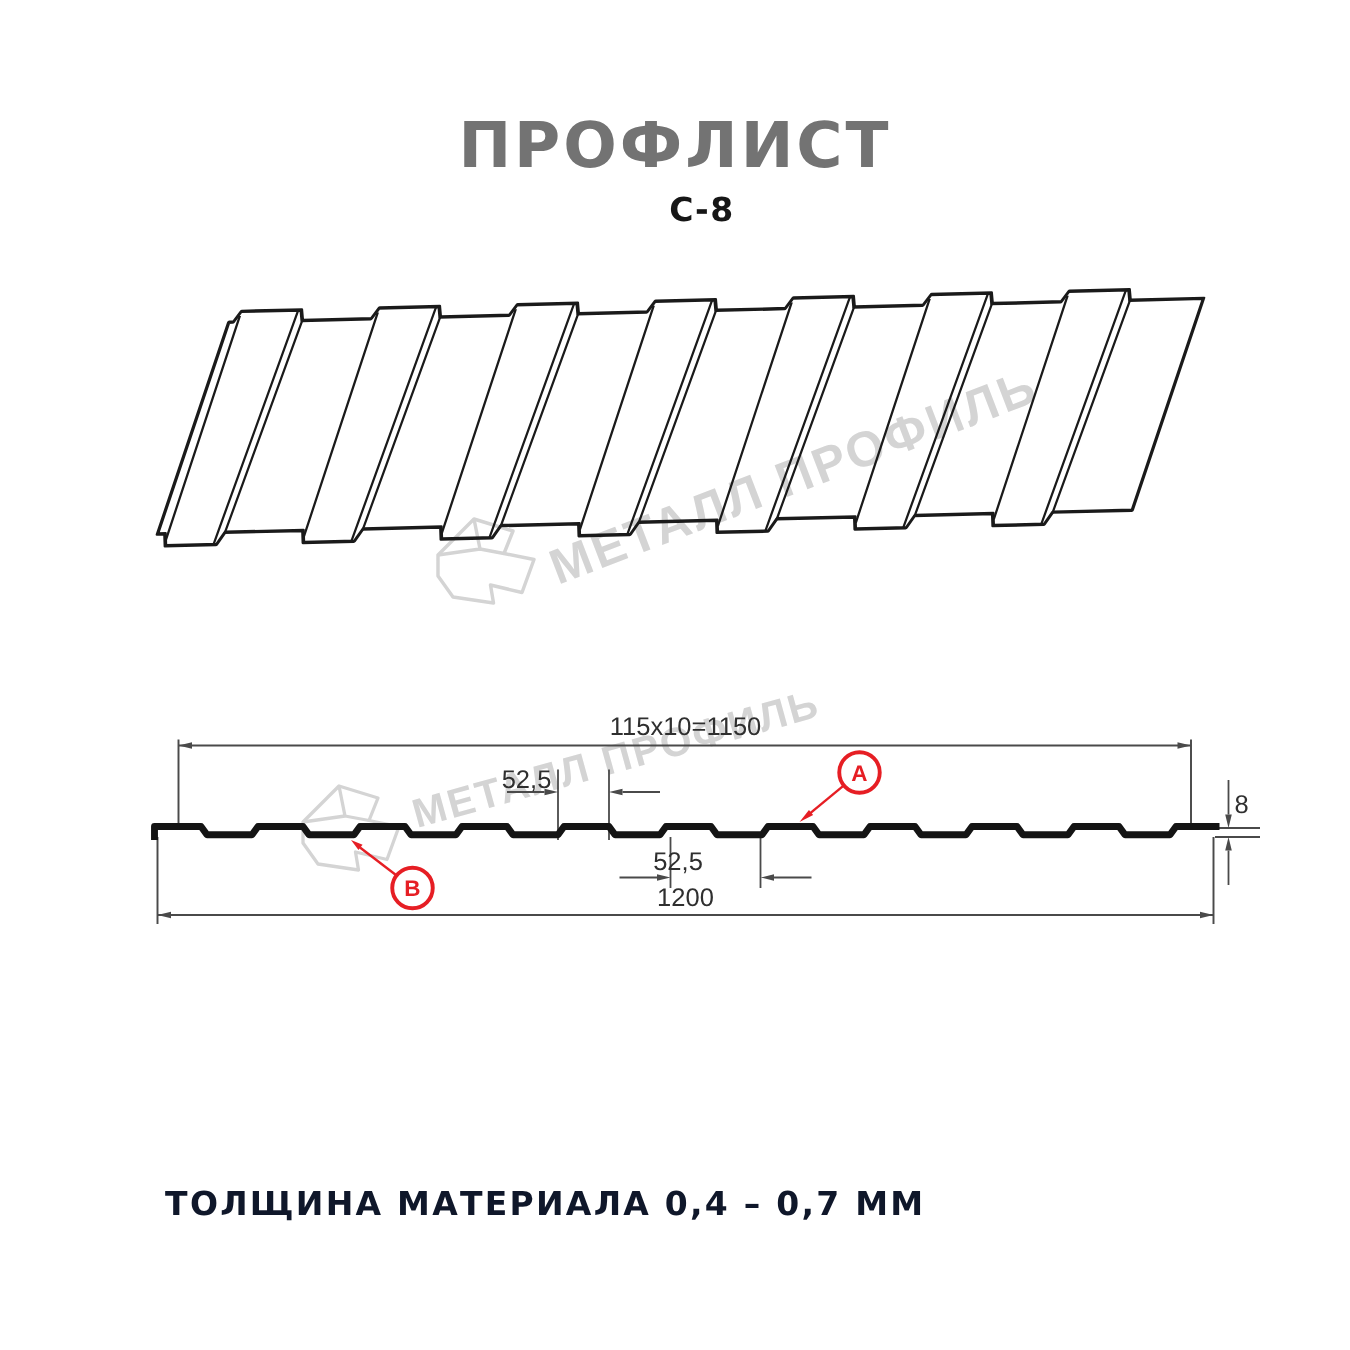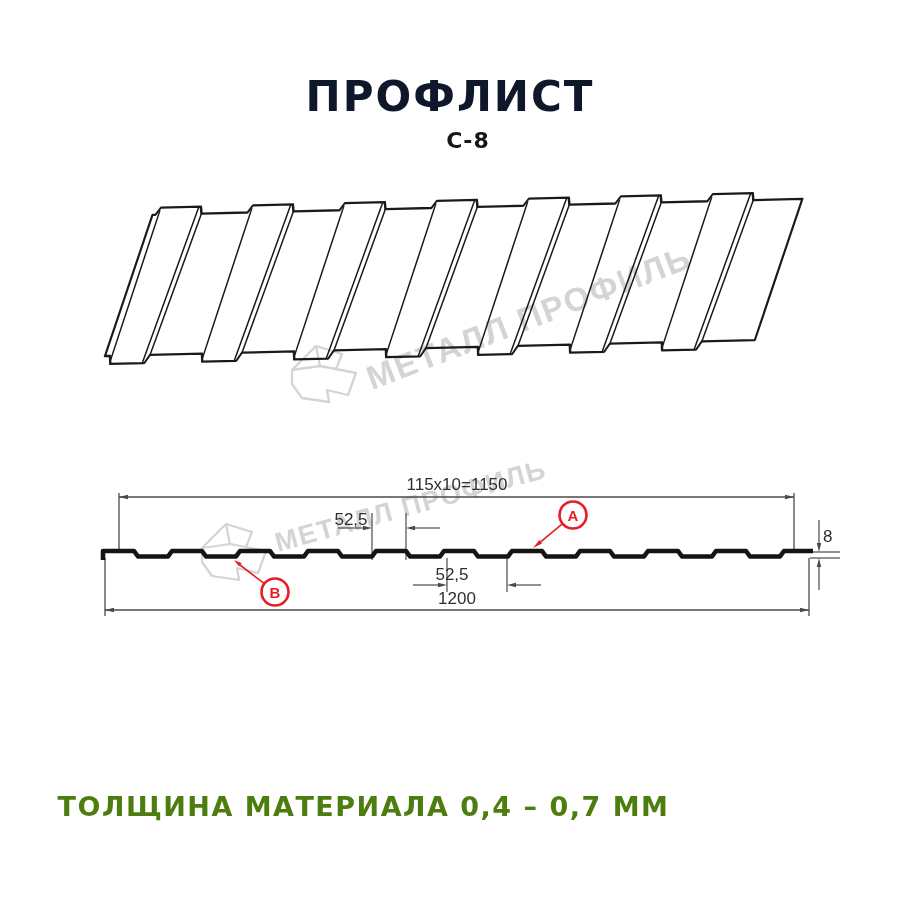--- a/index.html
+++ b/index.html
@@ -1,26 +1,26 @@
 <!DOCTYPE html>
 <html><head>
 <meta charset="utf-8">
 <style>
   html,body{margin:0;padding:0;background:#ffffff;}
   #canvas{position:relative;width:900px;height:900px;background:#ffffff;overflow:hidden;
           font-family:"Liberation Sans",sans-serif;}
   .title{position:absolute;top:72px;left:0;width:900px;text-align:center;
          font-family:"DejaVu Sans",sans-serif;font-weight:bold;font-size:42px;
-         letter-spacing:2px;color:#0f172a;}
+         letter-spacing:2px;color:#737373;}
   .subtitle{position:absolute;top:128px;left:0;width:900px;text-align:center;
          font-family:"DejaVu Sans",sans-serif;font-weight:600;font-size:22px;
          letter-spacing:1px;color:#161616;margin-left:18px;}
   .footer-note{position:absolute;top:791px;left:0;width:727px;text-align:center;
-         font-family:"DejaVu Sans",sans-serif;font-weight:600;font-size:27px;
-         letter-spacing:1.5px;color:#4d7c0f;}
+         font-family:"DejaVu Sans",sans-serif;font-weight:600;font-size:22px;
+         letter-spacing:1.5px;color:#0f172a;}
   .svg-abs{position:absolute;}
   svg text.dim{font-family:"Liberation Sans",sans-serif;font-size:17px;fill:#2f2f2f;}
   svg text.marker-letter{font-family:"Liberation Sans",sans-serif;font-size:15px;font-weight:bold;}
   svg text.wm{font-family:"Liberation Sans",sans-serif;font-weight:bold;}
 </style>
 </head>
 <body>
 
 <div id="canvas">
 

